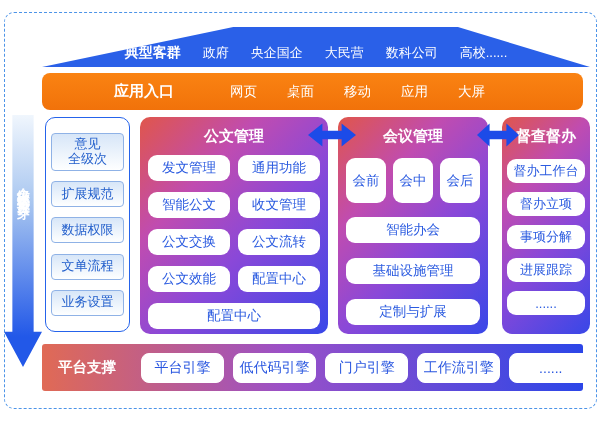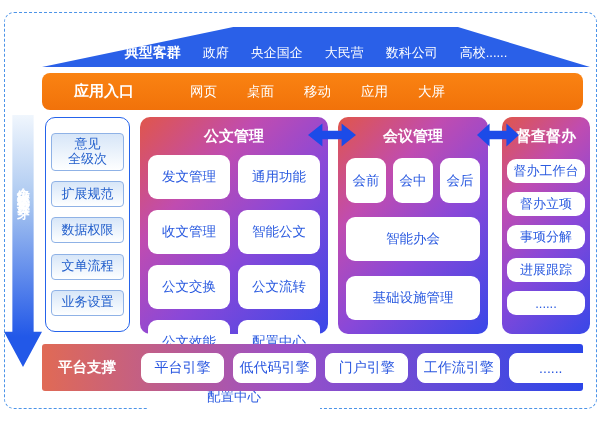--- a/index.html
+++ b/index.html
@@ -26,21 +26,21 @@
     display:flex; justify-content:center; align-items:baseline; gap:22px;
     color:#fff; font-size:13px; white-space:nowrap;
   }
   .trap-row .lead { font-weight:bold; font-size:14px; }
 
   
   .entry-bar {
     position:absolute; left:42px; top:73px; width:541px; height:37px;
     background:linear-gradient(180deg,#fa8312 0%,#f1720a 100%);
     border-radius:8px; display:flex; align-items:center;
-    color:#fff; white-space:nowrap;
+    color:#fff; white-space:nowrap;padding-left:40px;
   }
   .entry-bar .lead { font-weight:bold; font-size:15px; margin-left:32px; }
   .entry-items { display:flex; gap:30px; margin-left:56px; font-size:13.5px; }
 
   
   .left-rail {
     position:absolute; left:4px; top:115px; width:38px; height:252px;
     background:linear-gradient(180deg,#f0f6fd 0%,#a8c6f0 35%,#2258e8 88%);
     clip-path:polygon(22% 0, 78% 0, 78% 86%, 100% 86%, 50% 100%, 0 86%, 22% 86%);
   }
@@ -69,21 +69,21 @@
   
   .module {
     position:absolute; top:117px; height:217px; border-radius:10px;
     background:linear-gradient(133deg,#e0564b 0%,#c04cb0 30%,#8a48d8 58%,#3847e8 100%);
   }
   .module .title {
     margin-top:10px; text-align:center; color:#fff; font-weight:bold; font-size:15px;
   }
   .pill {
     background:#fff; border-radius:9px; color:#2b5be0; font-size:13.5px;
-    height:44px; display:flex; align-items:center; justify-content:center;
+    height:26px; display:flex; align-items:center; justify-content:center;
     white-space:nowrap;
   }
   .grid-2 {
     display:grid; grid-template-columns:1fr 1fr; column-gap:8px; row-gap:11px;
     padding:0 8px; margin-top:9px;
   }
   .grid-2 .span2 { grid-column:span 2; }
   .grid-3 {
     display:grid; grid-template-columns:1fr 1fr 1fr; column-gap:7px;
     padding:0 8px; margin-top:12px;
@@ -156,22 +156,22 @@
     <div class="cp-pill">数据权限</div>
     <div class="cp-pill">文单流程</div>
     <div class="cp-pill">业务设置</div>
   </div>
 
   <div class="module" style="left:140px; width:188px;">
     <div class="title">公文管理</div>
     <div class="grid-2">
       <div class="pill">发文管理</div>
       <div class="pill">通用功能</div>
+      <div class="pill">智能公文</div>
       <div class="pill">收文管理</div>
-      <div class="pill">智能公文</div>
       <div class="pill">公文交换</div>
       <div class="pill">公文流转</div>
       <div class="pill">公文效能</div>
       <div class="pill">配置中心</div>
       <div class="pill span2">配置中心</div>
     </div>
   </div>
 
   <div class="module" style="left:338px; width:150px;">
     <div class="title">会议管理</div>

